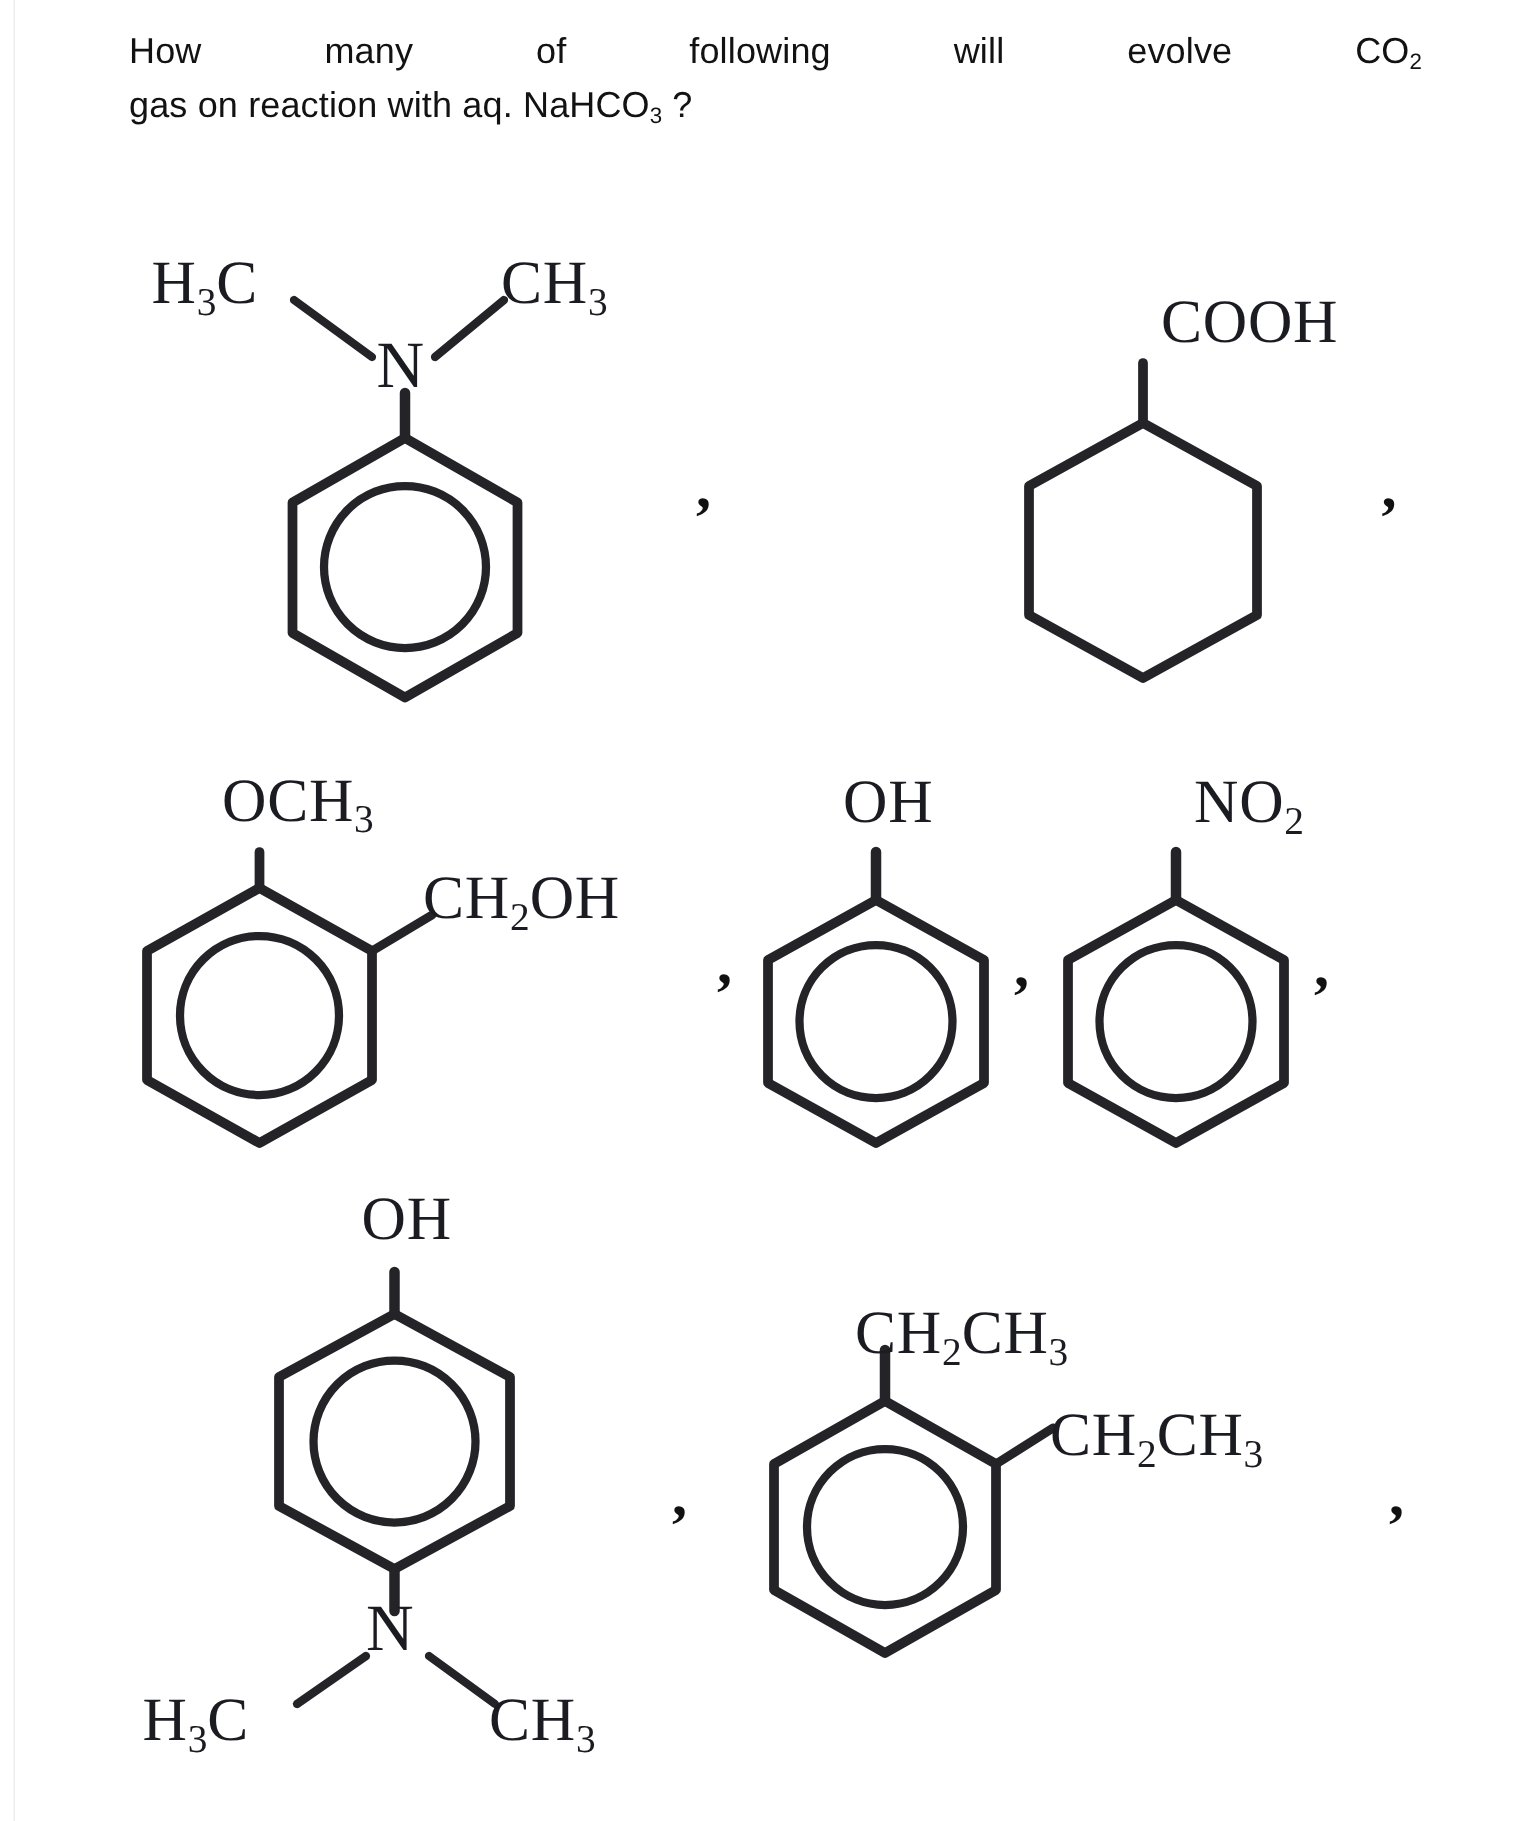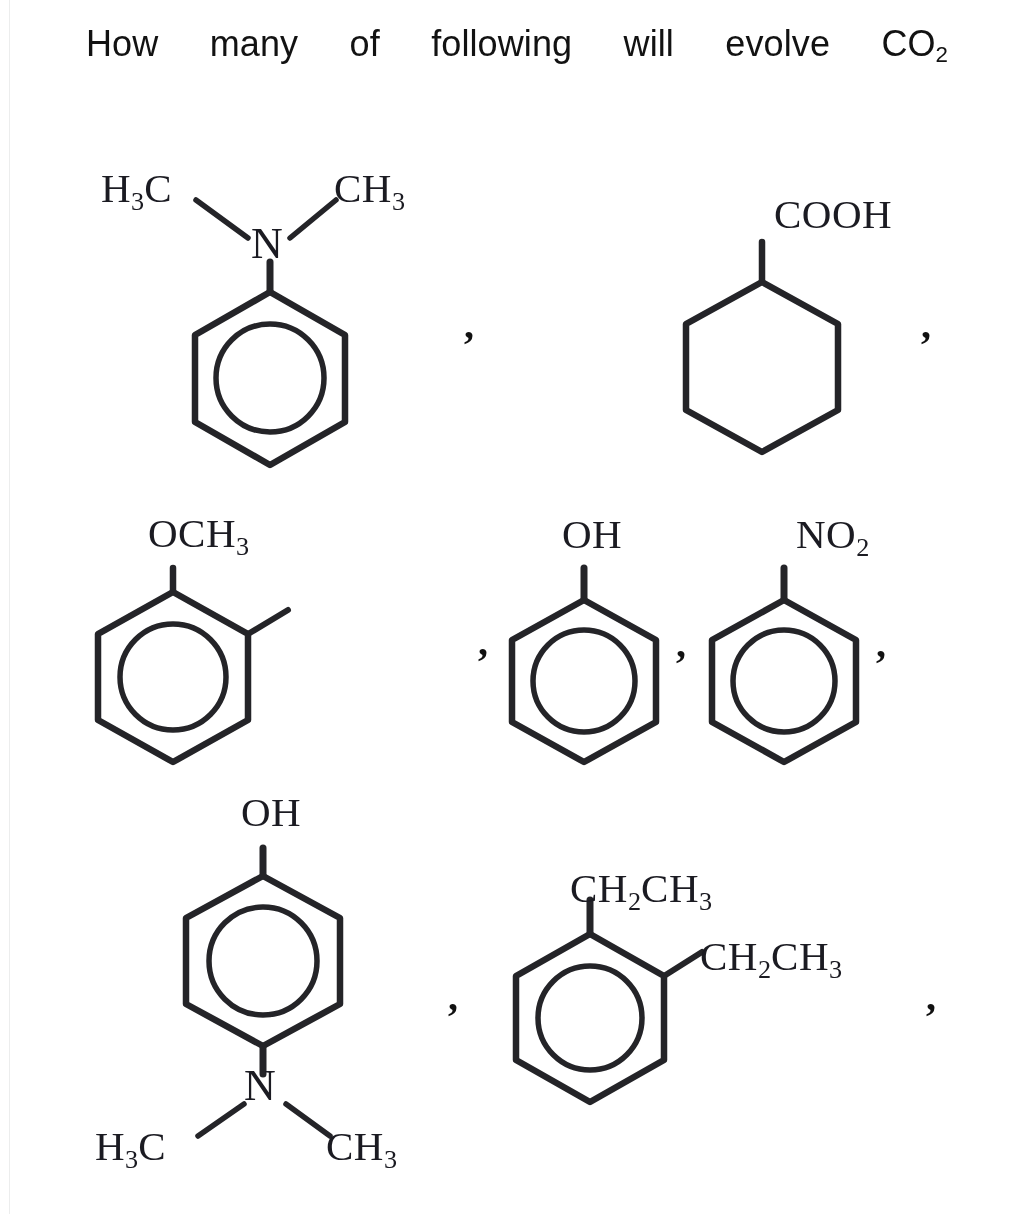--- a/index.html
+++ b/index.html
@@ -31,21 +31,21 @@
     background: #eceded;
   }
 
   
   .question {
     position: absolute;
     left: 86px;
     top: 18px;
     width: 880px;
     font-family: "Liberation Sans", sans-serif;
-    font-size: 36px;
+    font-size: 24px;
     line-height: 1.44;
     color: #121212;
     letter-spacing: 0.1px;
   }
   .q-line1 {
     display: block;
     text-align: justify;
     text-align-last: justify;
     width: 862px;
     white-space: nowrap;
@@ -99,20 +99,21 @@
   <div class="edge-rule"></div>
 
   <div class="question">
     <span class="q-line1"><span>How</span>
       <span>many</span>
       <span>of</span>
       <span>following</span>
       <span>will</span>
       <span>evolve</span>
       <span><span>CO</span><span class="sub">2</span></span></span>
+    <span class="q-line2"><span>gas on reaction with aq. NaHCO</span><span class="sub">3</span><span> ?</span></span>
   </div>
 
   <div class="mol-layer">
     <svg width="1024" height="1214" viewBox="0 0 1024 1214" xmlns="http://www.w3.org/2000/svg">
       <g fill="none" stroke="#242428" stroke-width="6.5" stroke-linecap="round" stroke-linejoin="round">
 
         <g>
 
           <path d="M 248 238 L 196 200" stroke-width="5.5"></path>
 
@@ -170,20 +171,21 @@
 
   <div class="clabel" style="left:101px; top:168px;">H<span class="s">3</span>C</div>
   <div class="clabel" style="left:251px; top:222px; font-size:44px;">N</div>
   <div class="clabel" style="left:334px; top:168px;">CH<span class="s">3</span></div>
   <div class="comma" style="left:464px; top:305px;">,</div>
 
   <div class="clabel" style="left:774px; top:194px;">COOH</div>
   <div class="comma" style="left:921px; top:305px;">,</div>
 
   <div class="clabel" style="left:148px; top:513px;">OCH<span class="s">3</span></div>
+  <div class="clabel" style="left:282px; top:578px;">CH<span class="s">2</span>OH</div>
   <div class="comma" style="left:478px; top:622px;">,</div>
 
   <div class="clabel" style="left:562px; top:514px;">OH</div>
   <div class="comma" style="left:676px; top:624px;">,</div>
 
   <div class="clabel" style="left:796px; top:514px;">NO<span class="s">2</span></div>
   <div class="comma" style="left:876px; top:624px;">,</div>
 
   <div class="clabel" style="left:241px; top:792px;">OH</div>
   <div class="clabel" style="left:244px; top:1064px; font-size:44px;">N</div>

